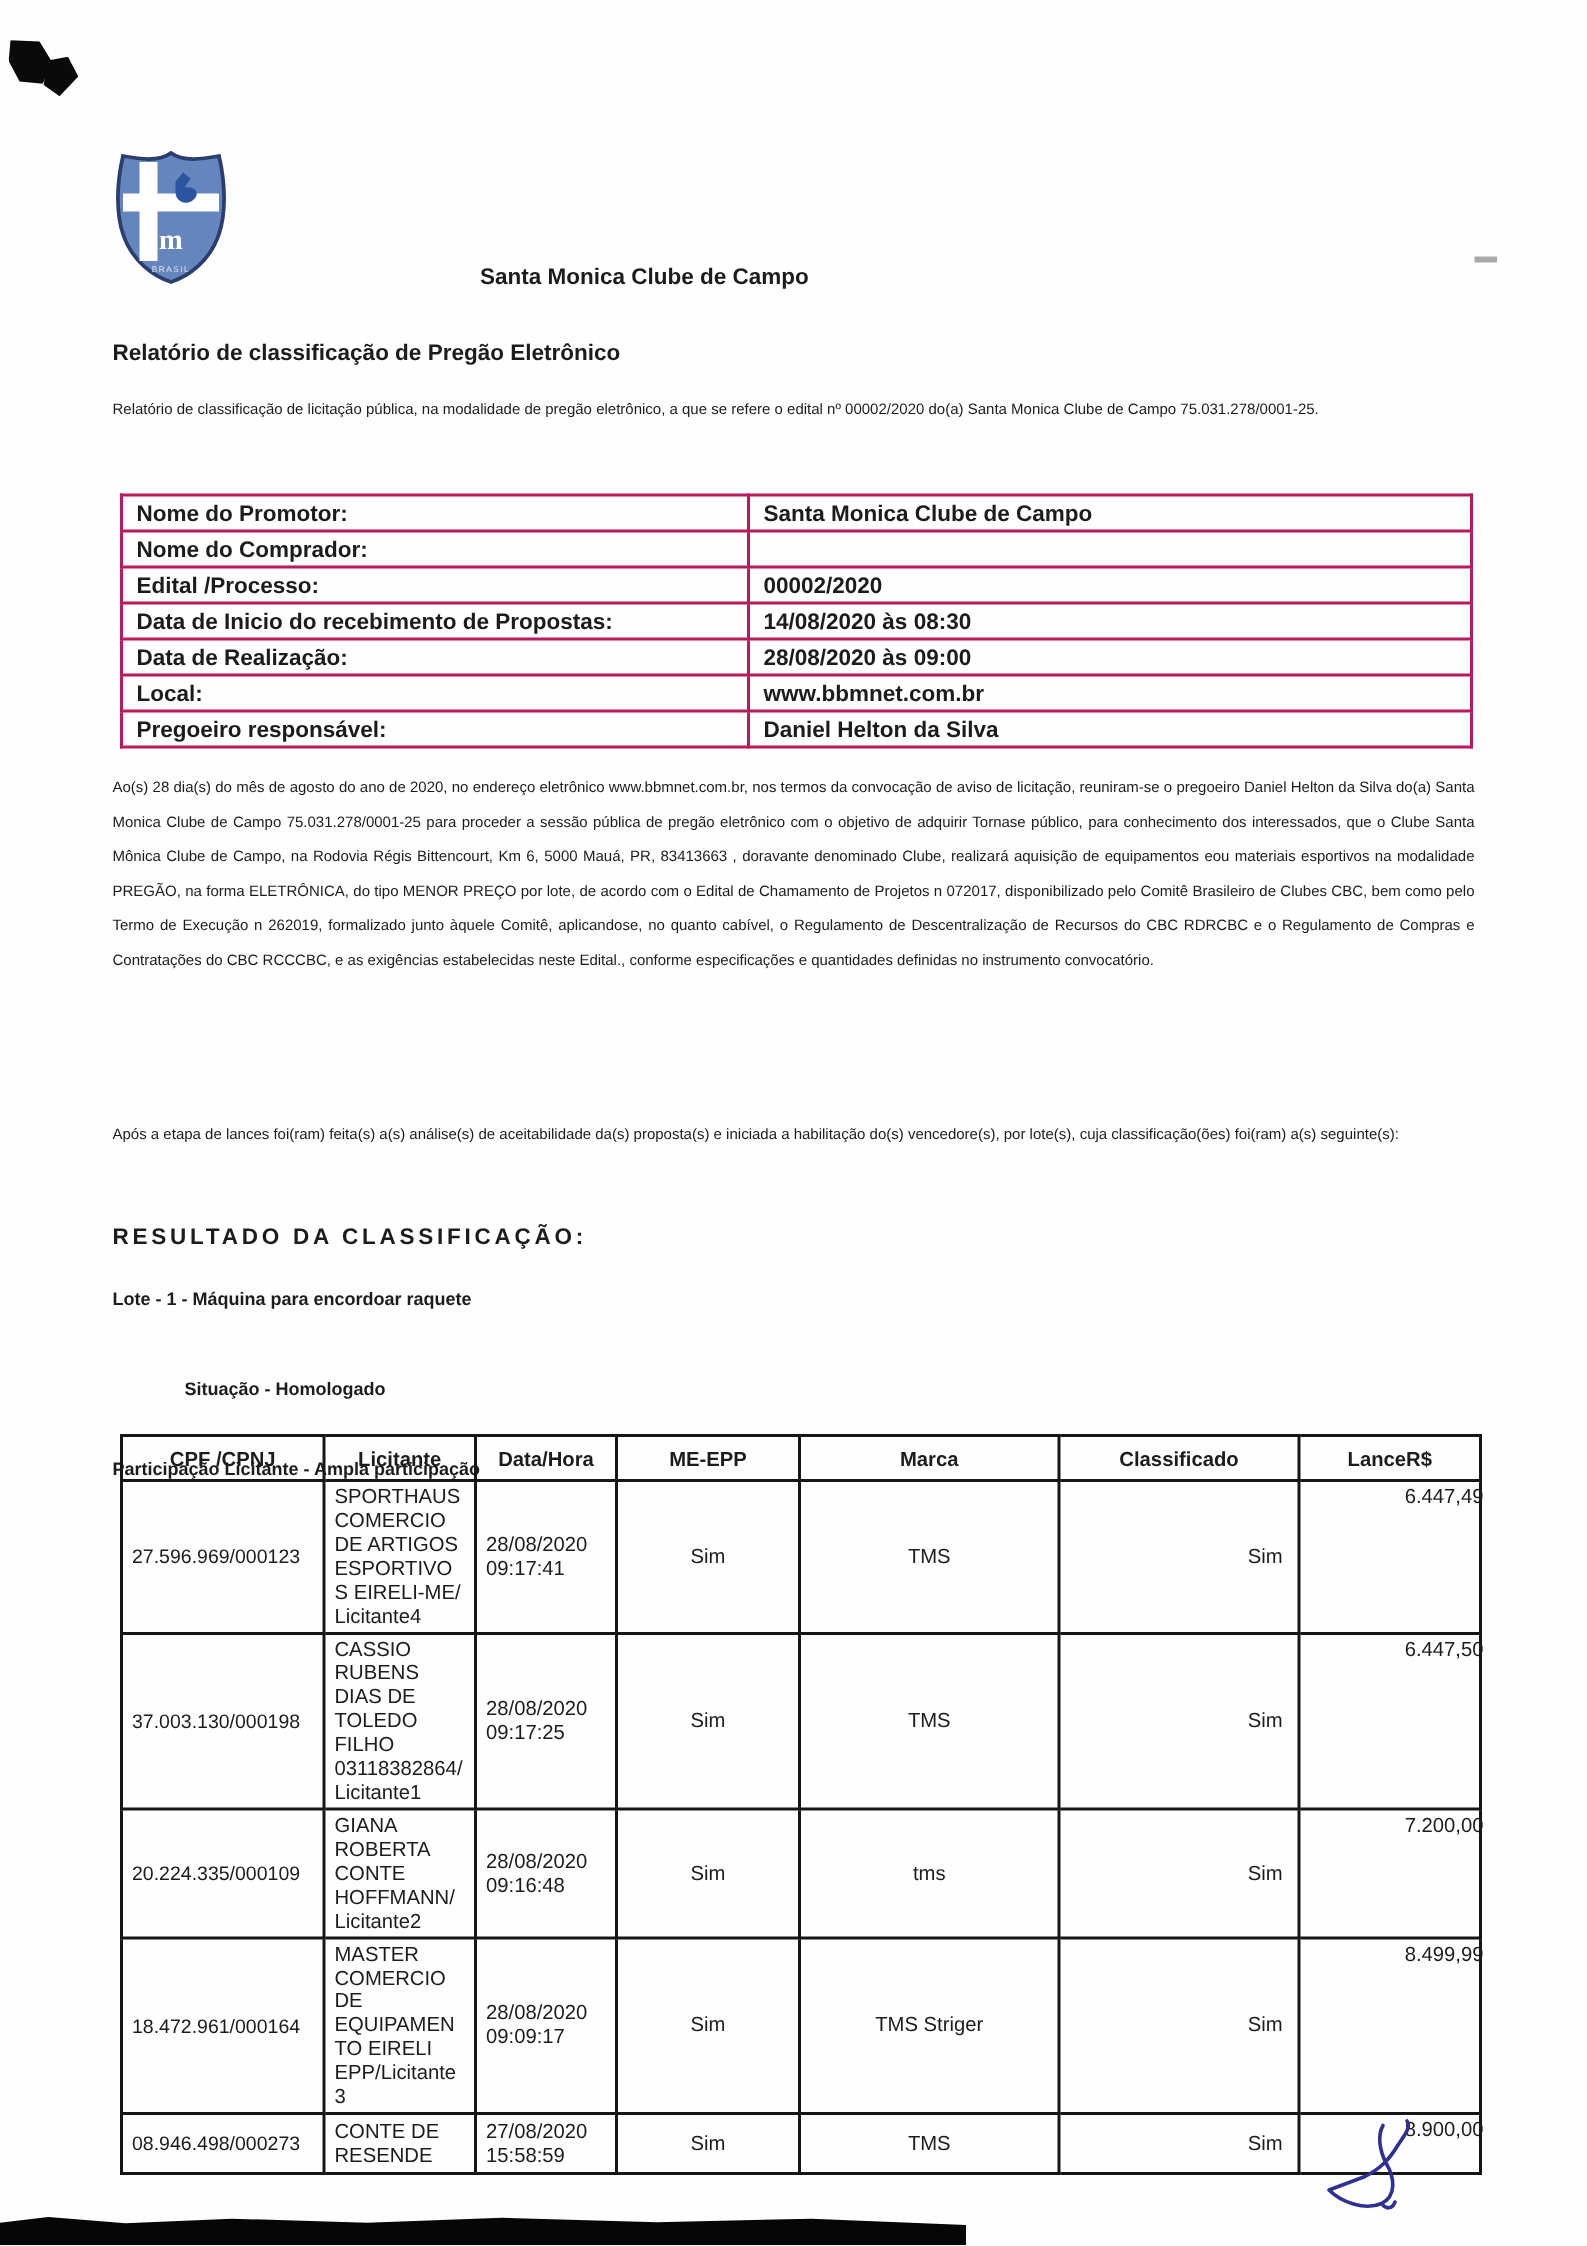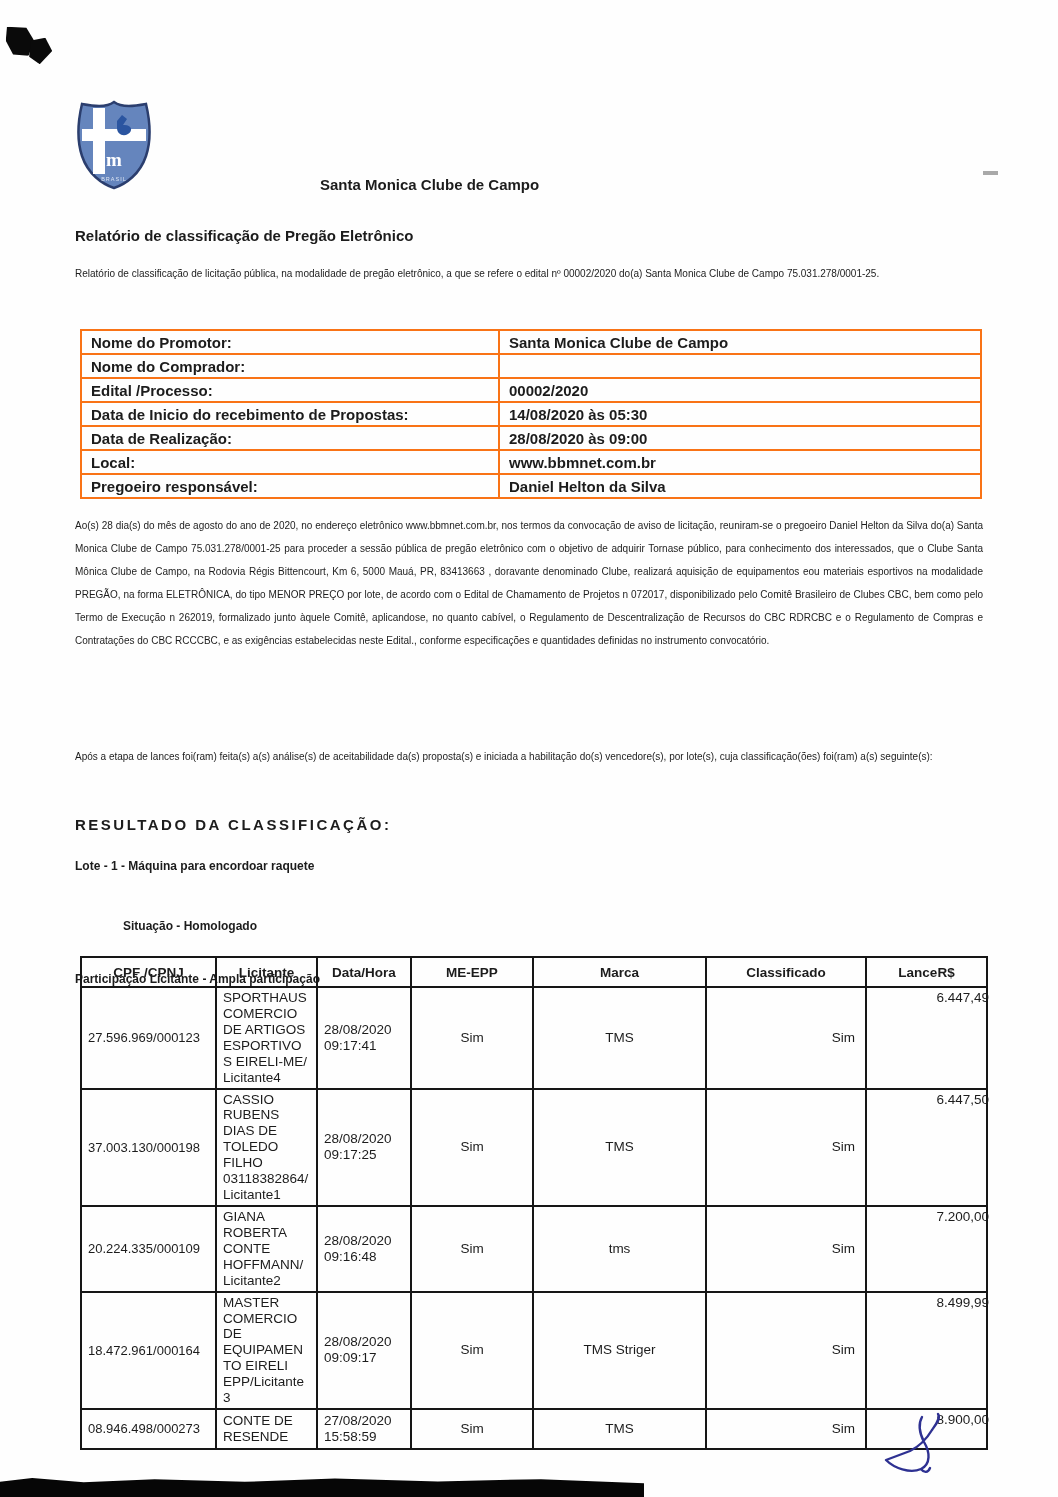--- a/index.html
+++ b/index.html
@@ -33,21 +33,21 @@
   .analysis{ top:745px; }
 
   .result-heading { position:absolute; left:75px; top:816px; font-size:15px; font-weight:700; letter-spacing:2.5px; }
   .lot-line, .participation-line, .status-line { position:absolute; left:75px; font-size:12px; font-weight:600; }
   .lot-line { top:859px; }
   .participation-line { top:933px;margin-top:39px; }
   .status-line { top:919px;margin-left:48px; }
 
   table { border-collapse:collapse; }
   .info-table { position:absolute; left:80px; top:329px; width:902px; }
-  .info-table td { border:2px solid #f97316; height:22px; padding:0 9px;
+  .info-table td { border:2px solid #be185d; height:22px; padding:0 9px;
     font-size:15px; font-weight:600; }
   .info-table td.label { width:398px; }
 
   .results-table { position:absolute; left:80px; top:956px; width:906px;
     table-layout:fixed; font-size:13.5px; }
   .results-table th { border:2px solid #161616; height:26px; font-size:13.5px; font-weight:700; text-align:center;margin-left:32px; }
   .results-table td { border:2px solid #161616; padding:2px 6px; vertical-align:middle; line-height:1.18; }
   .results-table tbody tr:nth-child(1){ height:94px; }
   .results-table tbody tr:nth-child(2){ height:108px; }
   .results-table tbody tr:nth-child(3){ height:74px; }
@@ -96,21 +96,21 @@
       <tr>
         <td class="label">Nome do Comprador:</td>
         <td class="value"></td>
       </tr>
       <tr>
         <td class="label">Edital /Processo:</td>
         <td class="value">00002/2020</td>
       </tr>
       <tr>
         <td class="label">Data de Inicio do recebimento de Propostas:</td>
-        <td class="value">14/08/2020 às 05:30</td>
+        <td class="value">14/08/2020 às 08:30</td>
       </tr>
       <tr>
         <td class="label">Data de Realização:</td>
         <td class="value">28/08/2020 às 09:00</td>
       </tr>
       <tr>
         <td class="label">Local:</td>
         <td class="value">www.bbmnet.com.br</td>
       </tr>
       <tr>

